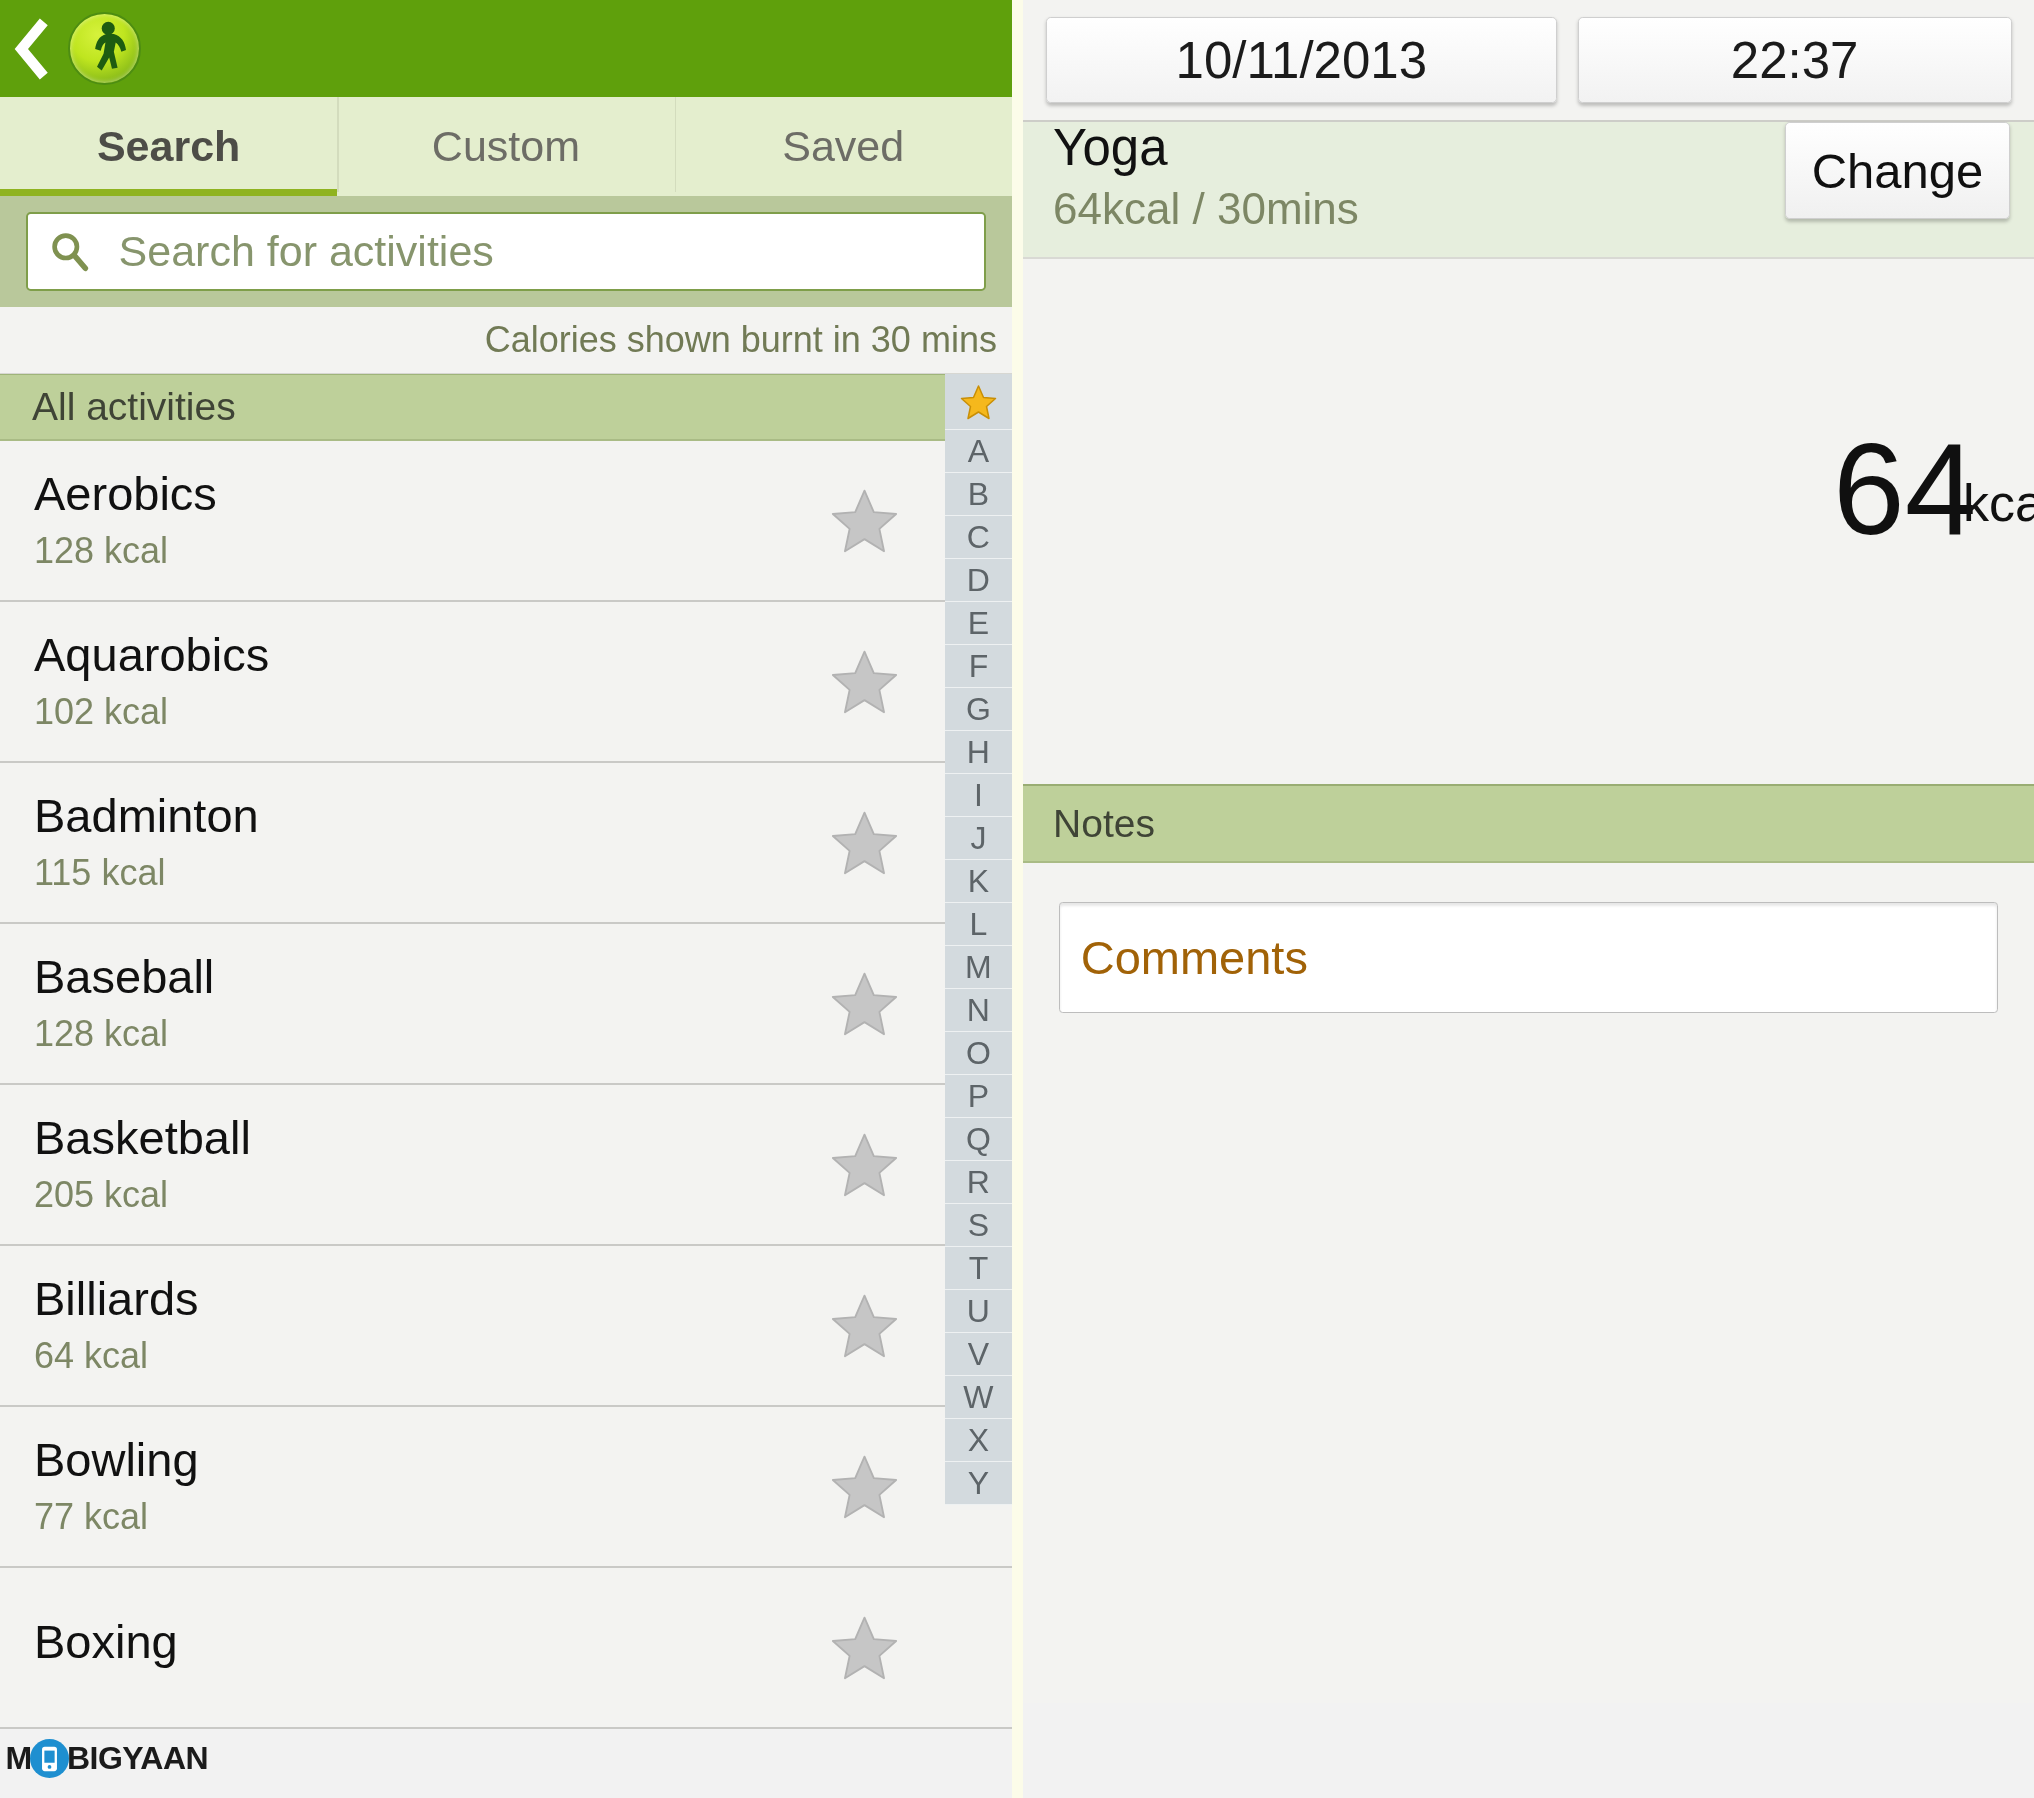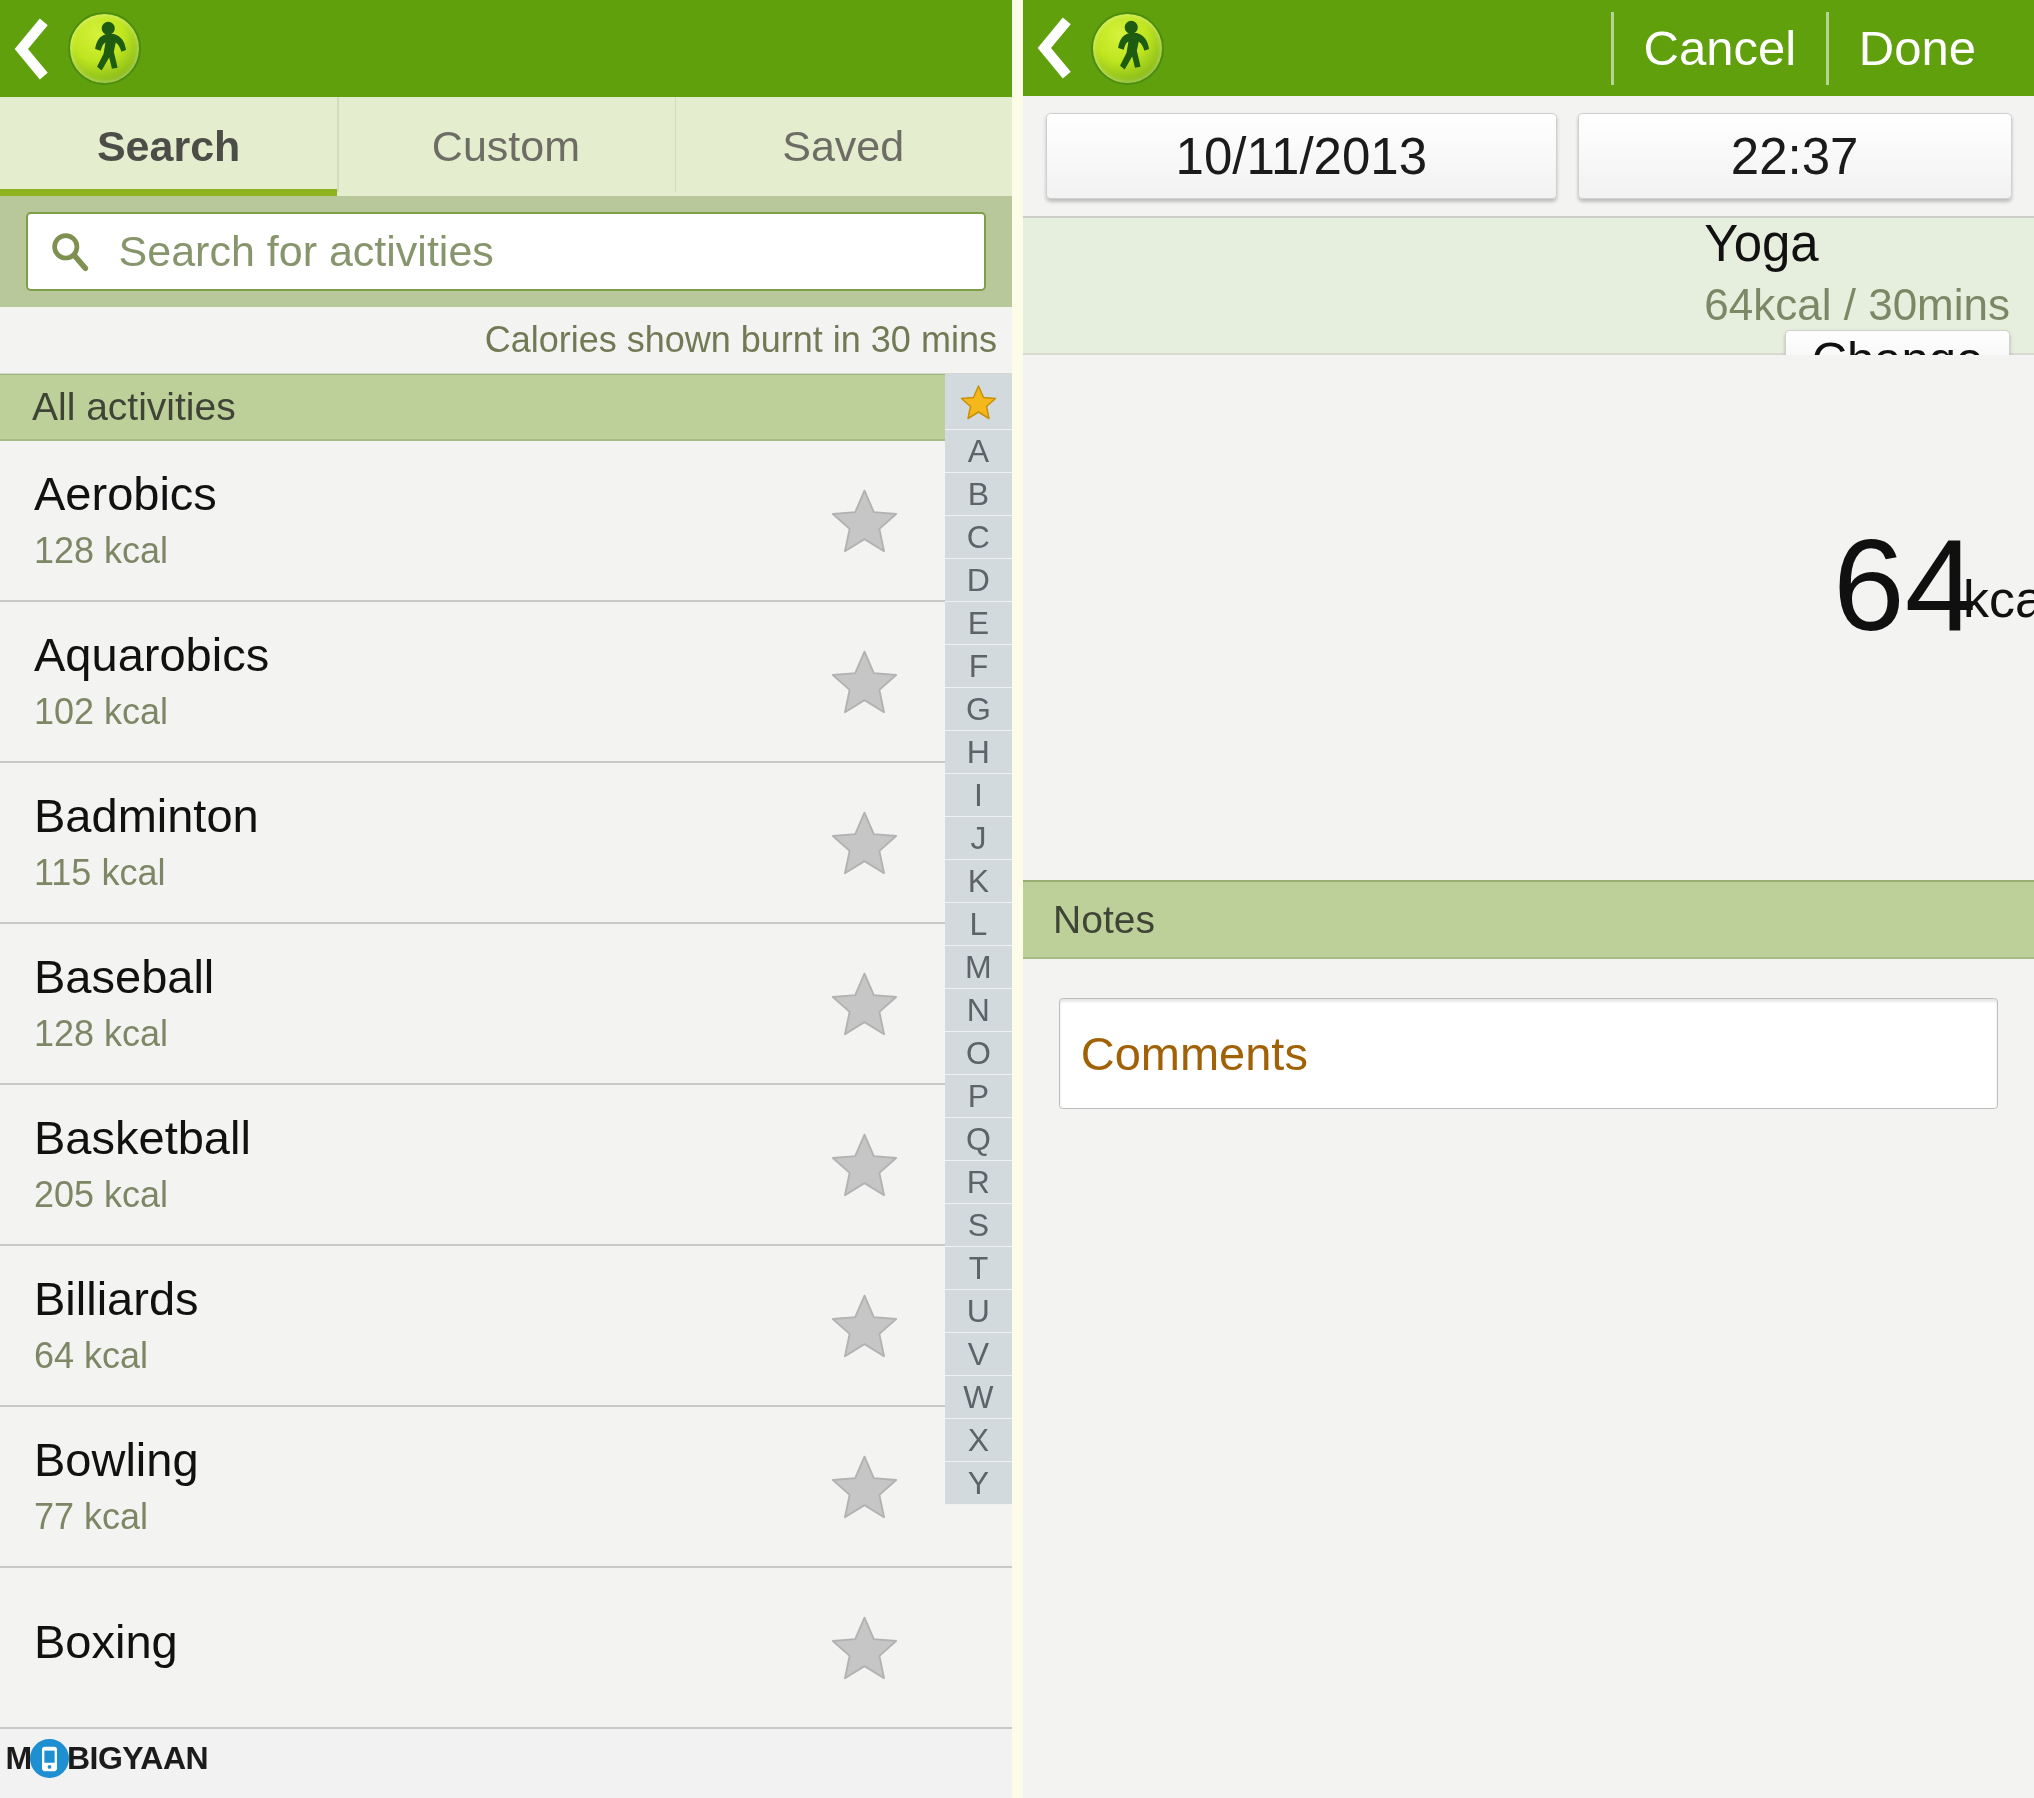--- a/index.html
+++ b/index.html
@@ -133,23 +133,22 @@
     box-shadow: 0 2.8px 3.7px rgba(0,0,0,.22);
     display:flex; align-items:center; justify-content:center;
     font-size: 51px; color: #1b1b1b; cursor:pointer;
   }
   .dt-date { flex: 1.18; height: 86px; }
   .dt-time { flex: 1; height: 86px; }
 
   .activity-bar {
     background: #e6eedd; border-top: 2.8px solid #cdcdc8;
     border-bottom: 2.8px solid #d9d9d4;
-    height: 139px; display:flex; align-items:flex-end;
+    height: 139px; display:flex; align-items:flex-start;
     padding: 0 24px 0 30px;
-    flex-direction: column;
   }
   .activity-meta { flex:1; }
   .activity-name { font-size: 51px; color: #111111; line-height: 1.0; }
   .activity-sub { font-size: 44px; color: #7d8765; margin-top: 11.2px; }
   .change-btn {
     width: 225px; height: 97px;
     background: linear-gradient(#ffffff, #f0f0f0);
     border: 1.9px solid #cfcfcf; border-radius: 4.7px;
     box-shadow: 0 2.8px 3.7px rgba(0,0,0,.22);
     display:flex; align-items:center; justify-content:center;
@@ -368,44 +367,20 @@
           </svg>
       </span>
       <span>BIGYAAN</span>
     </div>
   </div>
 
   <div class="gutter"></div>
 
   <div class="panel panel-right">
 
-    <div class="appbar appbar-r">
-      <div class="back-chevron">
-        <svg width="43" height="66" viewBox="0 0 46 70">
-            <polyline points="34,6 10,35 34,64" fill="none" stroke="#ffffff" stroke-width="11"></polyline>
-          </svg>
-      </div>
-      <div class="logo-badge">
-        <div class="logo-ring"></div>
-        <div class="logo-figure">
-          <svg width="49" height="58" viewBox="0 0 52 62">
-            <g fill="#1d5c11">
-              <circle cx="30" cy="9" r="7"></circle>
-              <path d="M28 15 C20 17 17 24 16 31 L22 33 C23 28 25 25 27 24 L25 36 L18 50 L23 54 L31 40 L34 52 L40 51 L36 34 L38 24 C41 26 43 30 44 34 L49 32 C48 24 44 17 36 15 Z"></path>
-            </g>
-          </svg>
-        </div>
-      </div>
-      <div class="appbar-actions">
-        <div class="appbar-sep"></div>
-        <div class="appbar-btn">Cancel</div>
-        <div class="appbar-sep"></div>
-        <div class="appbar-btn">Done</div>
-      </div>
-    </div>
 
     <div class="dt-row">
       <div class="dt-btn dt-date">10/11/2013</div>
       <div class="dt-btn dt-time">22:37</div>
     </div>
 
     <div class="activity-bar">
       <div class="activity-meta">
         <div class="activity-name">Yoga</div>
         <div class="activity-sub">64kcal / 30mins</div>

